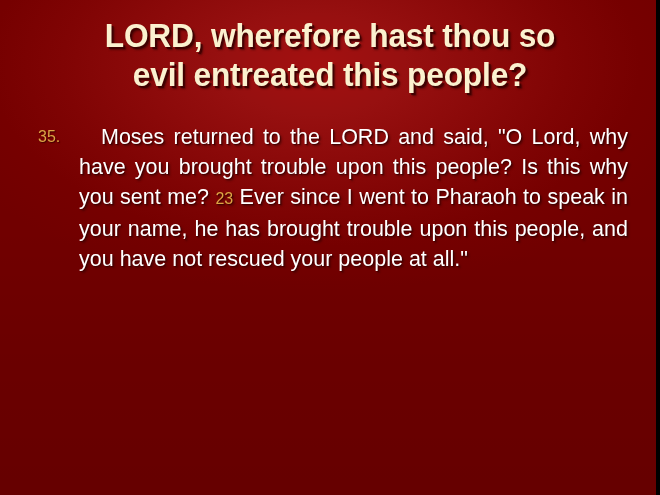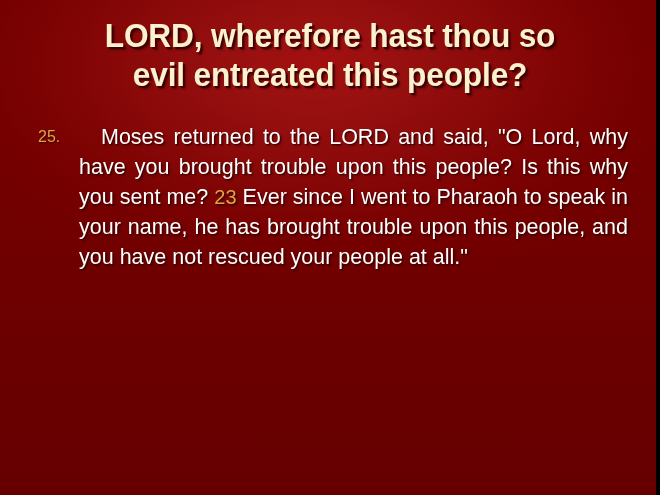--- a/index.html
+++ b/index.html
@@ -86,36 +86,36 @@
     line-height: 30px;
     text-align: justify;
     text-justify: inter-word;
     text-indent: 22px;
     text-shadow:
       1px 1px 0 rgba(60,0,0,0.75),
       2px 2px 2px rgba(35,0,0,0.5);
   }
   .para-text .vnum {
     color: #dba544;
-    font-size: 20px;
+    font-size: 16px;
     margin-top: 22px;
   }
 </style>
 </head>
 <body>
 
 <div id="slide">
 
   <div id="vignette"></div>
 
   <div id="title">LORD, wherefore hast thou so
 evil entreated this people?</div>
 
   <div id="bodyblock">
     <div class="para">
-      <div class="para-num">25.</div>
+      <div class="para-num">35.</div>
       <div class="para-text">
         <span>Moses returned to the LORD and said, "O Lord, why have you brought trouble upon this people? Is this why you sent me? </span><span class="vnum">23</span><span> Ever since I went to Pharaoh to speak in your name, he has brought trouble upon this people, and you have not rescued your people at all."</span>
       </div>
     </div>
   </div>
 
 </div>
 
 </body></html>

